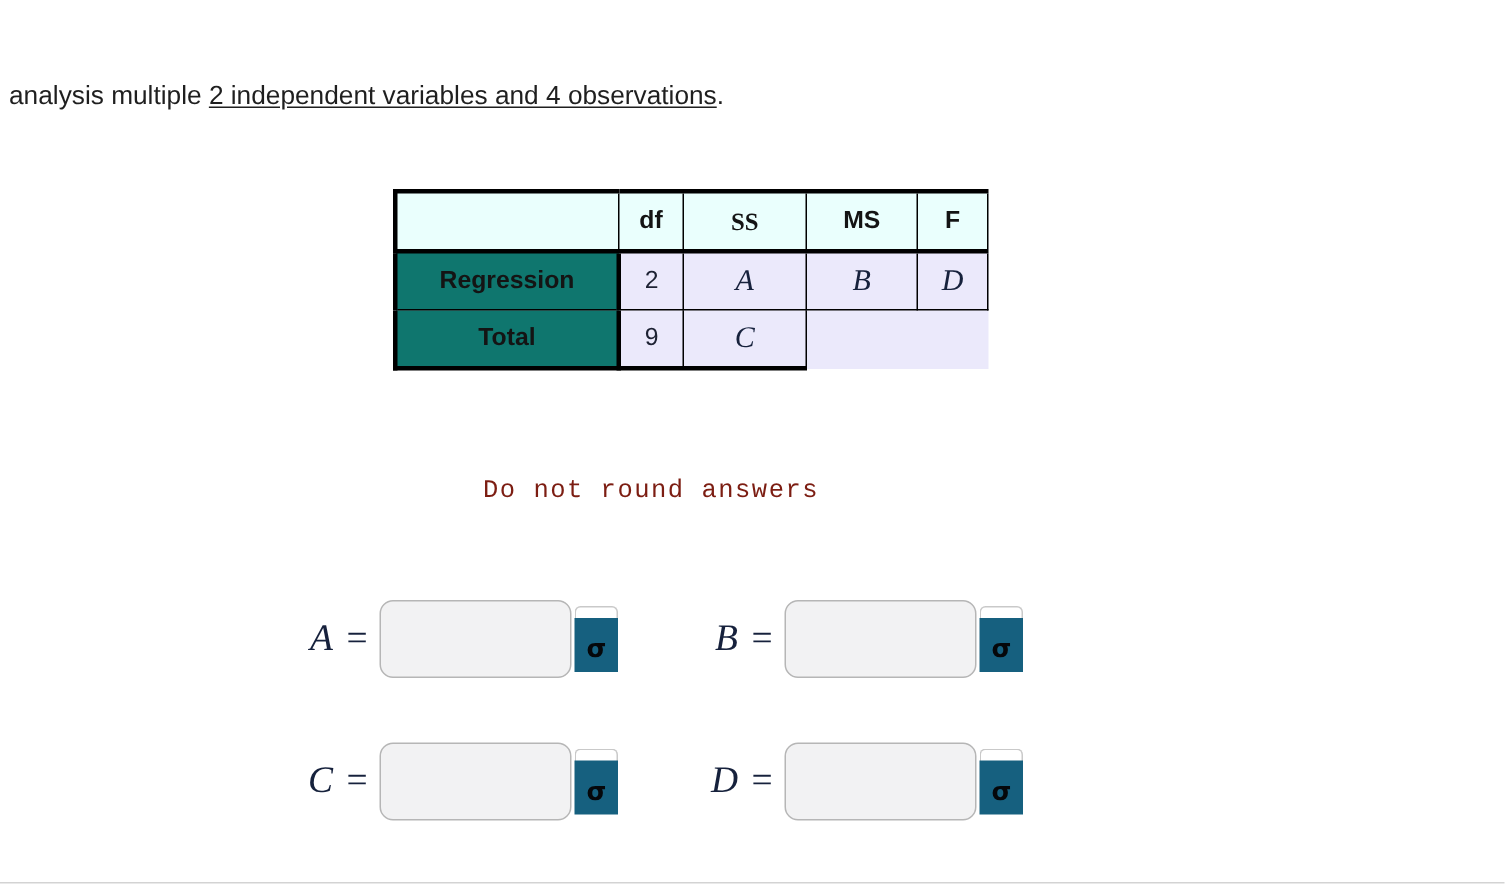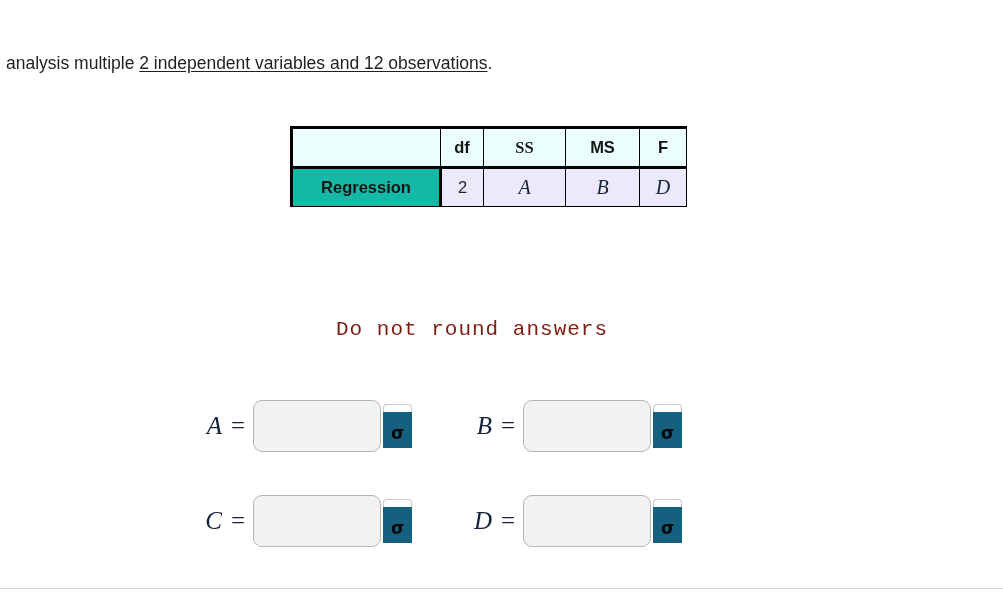--- a/index.html
+++ b/index.html
@@ -34,21 +34,20 @@
 
   
   #anova-wrap {
     position: absolute;
     left: 262px;
     top: 126px;
   }
   table.anova {
     border-collapse: collapse;
     font-size: 16px;
-    margin-left: 28px;
   }
   table.anova td, table.anova th {
     padding: 0;
     margin: 0;
     text-align: center;
     vertical-align: middle;
     height: 37px;
   }
   
   .c-label { width: 146px; }
@@ -70,21 +69,21 @@
   .hdr-blank {
     background: #eafffd;
     border-left: 3px solid #000;
     border-top: 3px solid #000;
     border-bottom: 3px solid #000;
     border-right: 1px solid #000;
   }
   .hdr-last { border-right: 1px solid #000; }
 
   .rowlabel {
-    background: #14b8a6;
+    background: #0f766e;
     font-weight: bold;
     font-size: 16.5px;
     color: #141414;
     border-left: 3px solid #000;
     border-right: 3px solid #000;
     border-bottom: 1px solid #000;
   }
   .rowlabel-last {
     border-bottom: 3px solid #000;
   }
@@ -105,24 +104,24 @@
   .mathvar {
     font-family: "Liberation Serif", "DejaVu Serif", serif;
     font-style: italic;
     font-size: 20px;
     color: #16213c;
   }
 
   
   #note {
     position: absolute;
-    left: 336px;
+    left: 322px;
     top: 318px;
     font-family: "Liberation Mono", "DejaVu Sans Mono", monospace;
-    font-size: 21px;
+    font-size: 17px;
     letter-spacing: 1px;
     color: #7c1d12;
   }
 
   
   #answers {
     position: absolute;
     left: 196px;
     top: 378px;
     width: 520px;
@@ -212,41 +211,48 @@
     width: 1003px;
     height: 1px;
     background: #d3d3d3;
   }
 </style>
 </head>
 <body>
 
 <div id="prompt">
   <br>
-  <span>analysis multiple </span><span class="under">2 independent variables and 12 observations</span><span>.</span>
+  <span>analysis multiple </span><span class="under">2 independent variables and 4 observations</span><span>.</span>
 </div>
 
 <div id="anova-wrap">
   <table class="anova">
     <thead>
       <tr>
         <th class="hdr-blank c-label"></th>
         <th class="hdr c-df">df</th>
         <th class="hdr c-ss">SS</th>
         <th class="hdr c-ms">MS</th>
         <th class="hdr hdr-last c-f">F</th>
       </tr>
     </thead>
     <tbody>
       <tr>
         <td class="rowlabel c-label">Regression</td>
         <td class="cell c-df">2</td>
         <td class="cell c-ss mathvar">A</td>
         <td class="cell c-ms mathvar">B</td>
         <td class="cell c-f mathvar">D</td>
+      </tr>
+      <tr>
+        <td class="rowlabel rowlabel-last c-label">Total</td>
+        <td class="cell cell-last-row c-df">9</td>
+        <td class="cell cell-last-row c-ss mathvar">C</td>
+        <td class="cell-empty c-ms"></td>
+        <td class="cell-empty c-f"></td>
       </tr>
     </tbody>
   </table>
 </div>
 
 <div id="note">Do not round answers</div>
 
 <div id="answers">
 
   <div class="ans-row">

